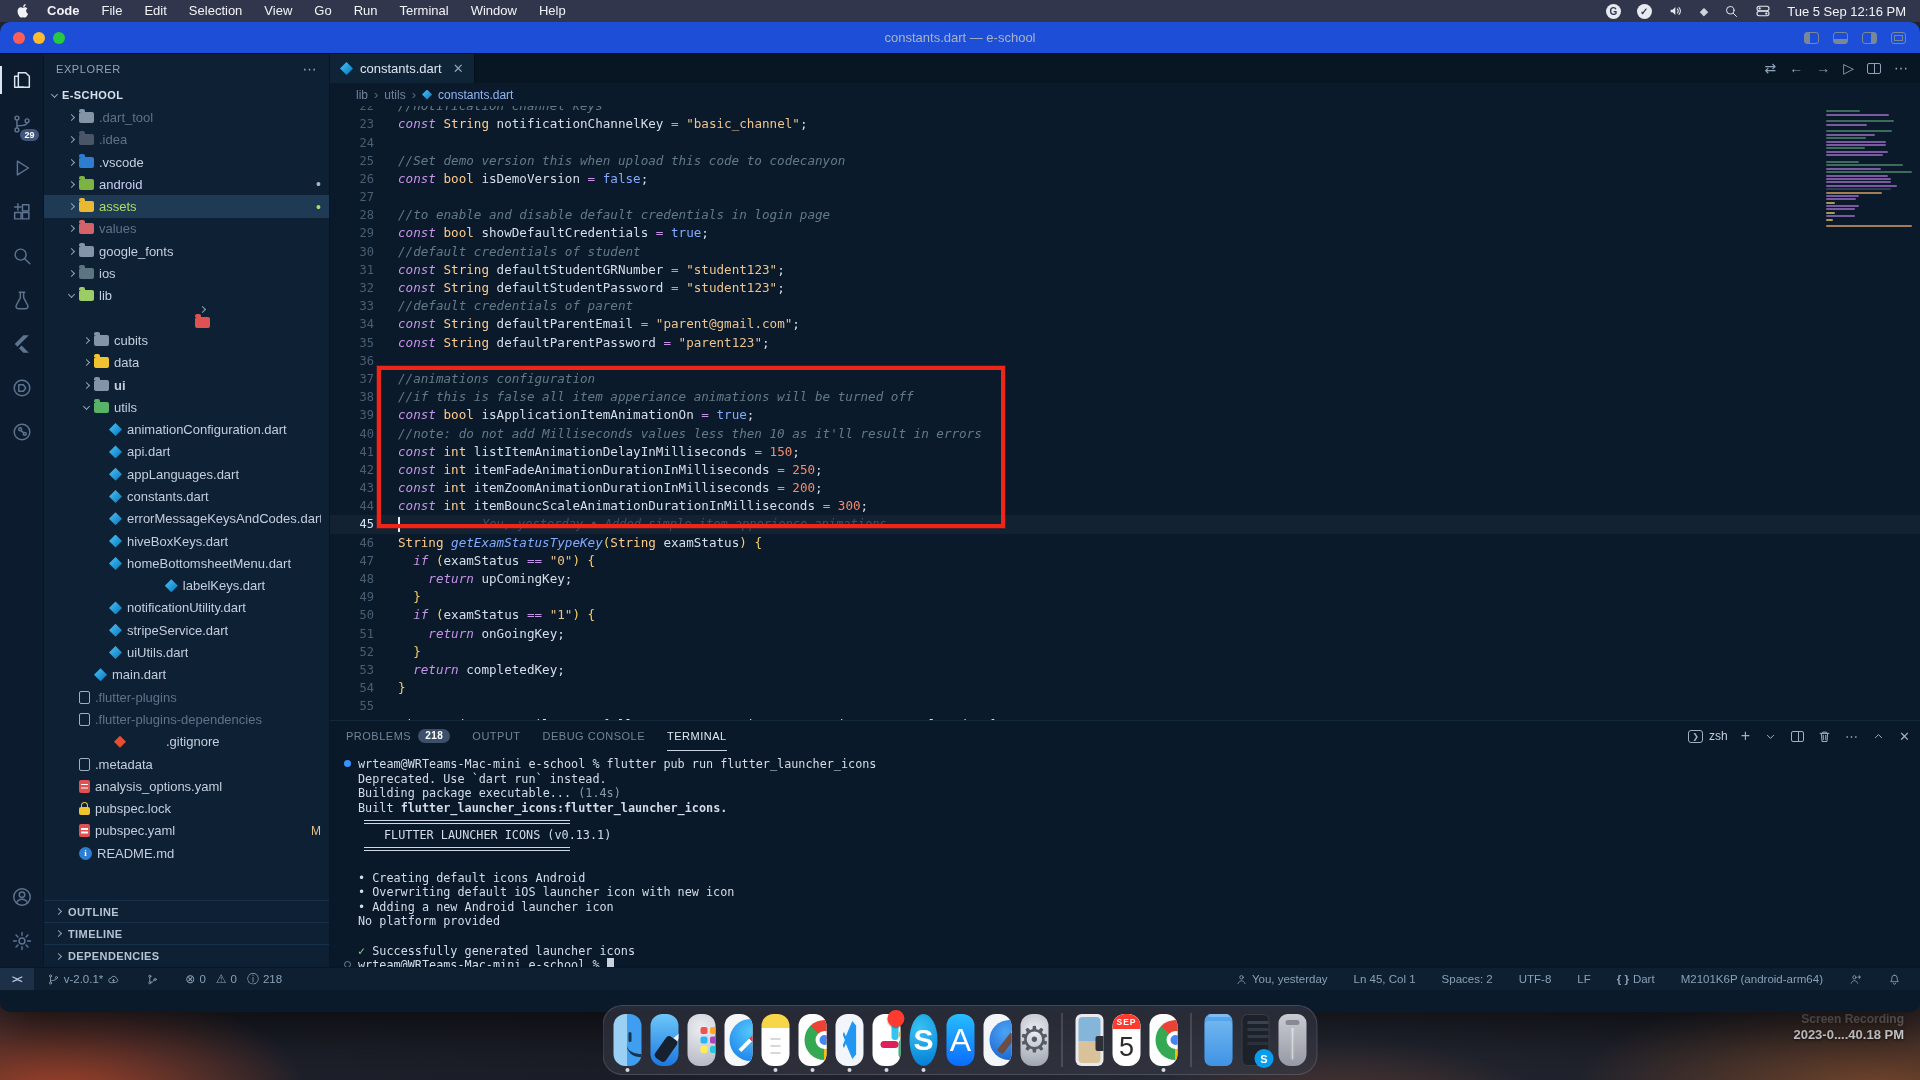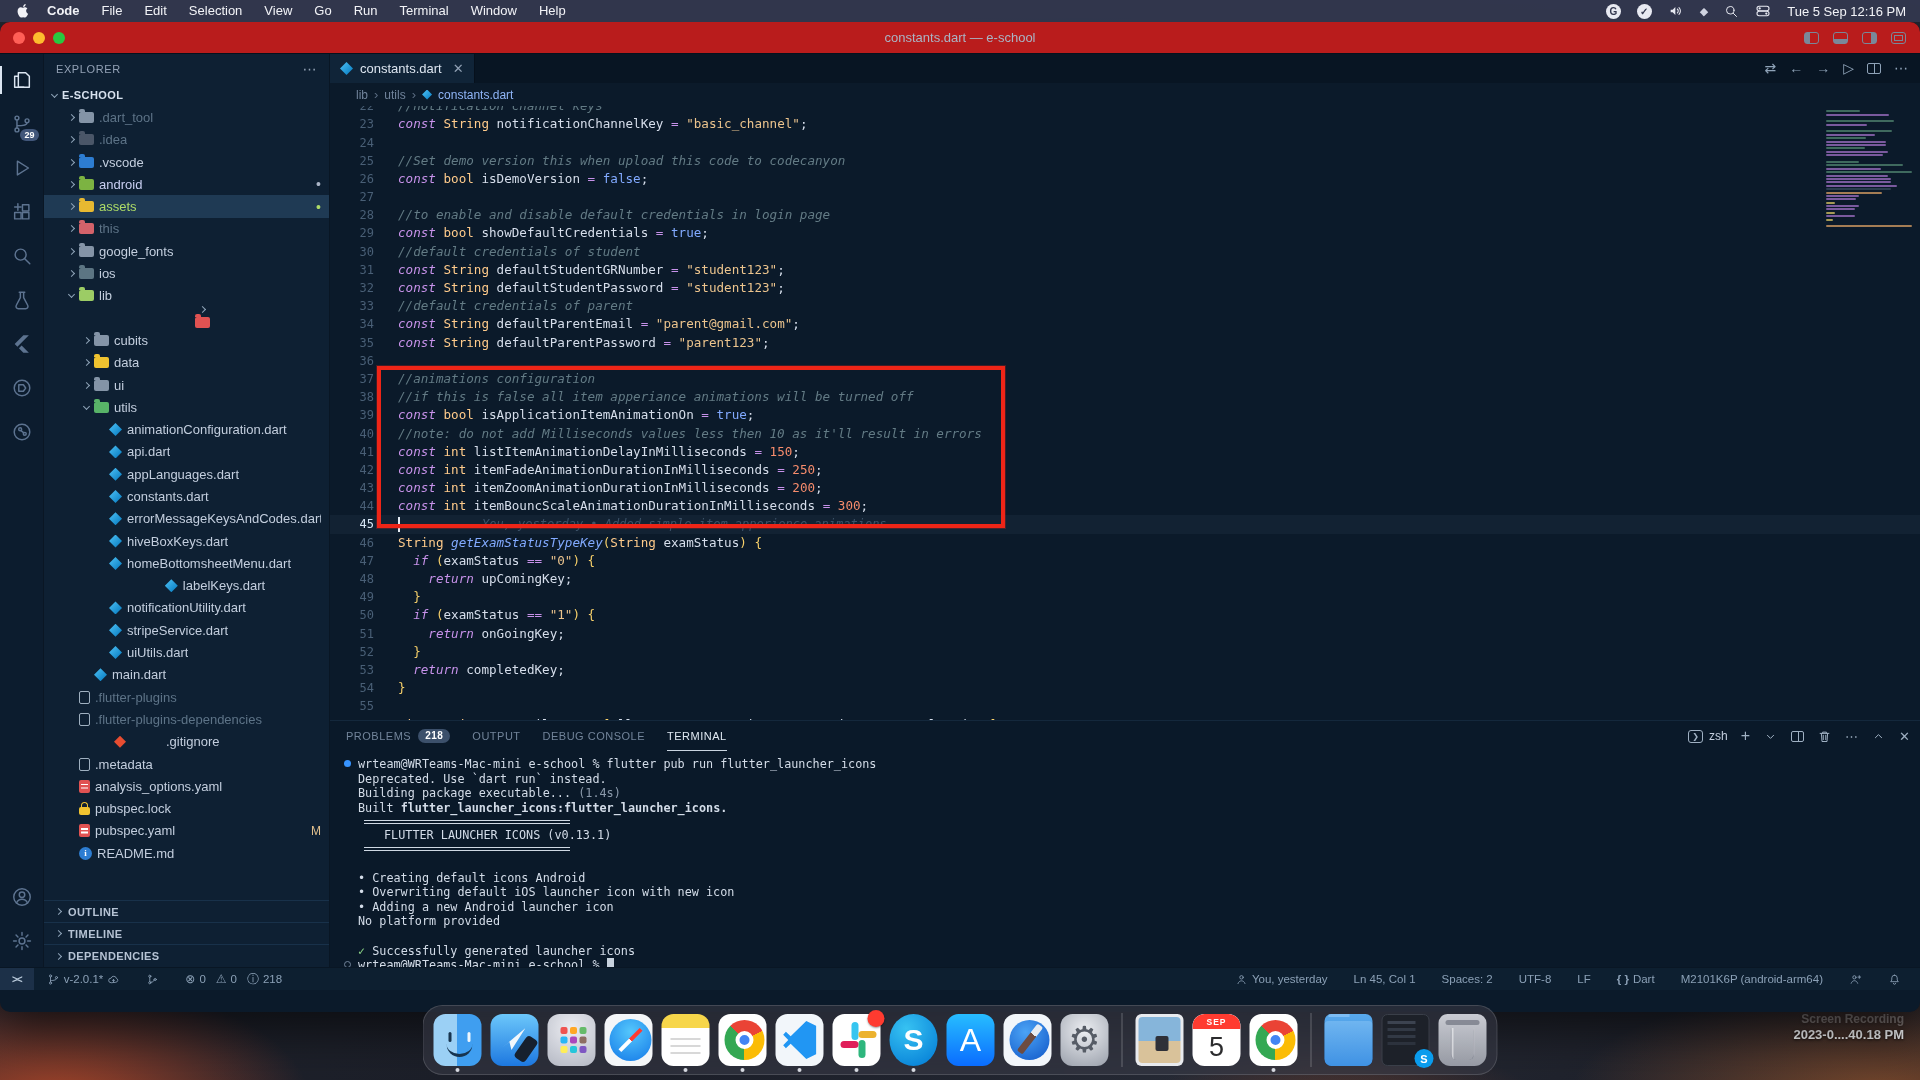--- a/index.html
+++ b/index.html
@@ -18,21 +18,21 @@
   .mb-left{display:flex;align-items:center;gap:0;padding-left:10px}
   .mb-apple{width:26px;display:flex;justify-content:center}
   .mb-item{padding:0 11px;line-height:22px}
   .mb-item.bold{font-weight:bold}
   .mb-right{margin-left:auto;display:flex;align-items:center;gap:16px;padding-right:14px}
   .mbi{display:inline-flex;align-items:center;justify-content:center;height:16px;color:#e8eaf2}
   .mbi .circ{width:15px;height:15px;border-radius:50%;background:#e8eaf2;color:#32374e;font-size:10px;font-weight:bold;display:flex;align-items:center;justify-content:center}
   .mb-clock{font-size:13px}
   
   .vswin{position:absolute;top:22px;left:0;right:0;height:990px;background:#0b1a2a;border-radius:10px;overflow:hidden;box-shadow:0 18px 50px rgba(0,0,0,.6);z-index:10}
-  .titlebar{height:32px;background:#b91c1c;display:flex;align-items:center;position:relative;border-bottom:1px solid #06101c}
+  .titlebar{height:32px;background:#1d4ed8;display:flex;align-items:center;position:relative;border-bottom:1px solid #06101c}
   .tl-dots{display:flex;gap:8px;padding-left:13px}
   .tl{width:12px;height:12px;border-radius:50%}
   .tl.r{background:#ff5f57}.tl.y{background:#febc2e}.tl.g{background:#28c840}
   .tb-title{position:absolute;left:0;right:0;text-align:center;color:#aab4c4;font-size:13px;pointer-events:none}
   .tb-icons{margin-left:auto;display:flex;gap:14px;padding-right:14px;z-index:2}
   .lay{width:15px;height:12px;border:1.4px solid #7a8799;border-radius:3px;position:relative}
   .lay.l::before{content:"";position:absolute;left:0;top:0;bottom:0;width:5px;background:#7a8799}
   .lay.b::before{content:"";position:absolute;left:0;right:0;bottom:0;height:4px;background:#7a8799}
   .lay.r::before{content:"";position:absolute;right:0;top:0;bottom:0;width:5px;background:#7a8799}
   .lay.g2::before{content:"";position:absolute;left:2px;top:2px;right:2px;bottom:2px;border:1px solid #7a8799}
@@ -146,21 +146,21 @@
   
   .statusbar{height:23px;background:#0d1f30;border-top:1px solid #091624;display:flex;align-items:center;color:#8ba0b6;font-size:11.5px}
   .sb-item{display:flex;align-items:center;gap:4px;padding:0 13px;height:100%}
   .sb-remote{background:#1c3048;color:#b9c9da;font-weight:bold;font-size:10px;padding:0 12px;letter-spacing:-1px}
   .statusbar svg{width:13px;height:13px}
   .sb-right{margin-left:auto;display:flex;align-items:center;height:100%;padding-right:6px}
   .sb-glyph{font-size:12px}
   
   .dock{position:absolute;left:50%;transform:translateX(-50%);bottom:5px;display:flex;align-items:center;gap:9px;padding:7px 10px;background:rgba(58,60,72,.55);border:1px solid rgba(255,255,255,.14);border-radius:20px;z-index:40;backdrop-filter:blur(12px)}
   .dock-item{position:relative}
-  .di{width:48px;height:52px;border-radius:12px;position:relative;overflow:hidden}
+  .di{width:28px;height:52px;border-radius:12px;position:relative;overflow:hidden}
   .run-dot{position:absolute;bottom:-6px;left:50%;transform:translateX(-50%);width:4px;height:4px;border-radius:50%;background:#d6d9e0}
   .di-sep{width:1px;height:54px;background:rgba(255,255,255,.28);margin:0 4px}
   .di-badge{position:absolute;top:-4px;right:-4px;width:17px;height:17px;border-radius:50%;background:#ff3b30;z-index:3;box-shadow:0 1px 2px rgba(0,0,0,.4)}
   .di.finder{background:linear-gradient(90deg,#9bd0f5 0 49%,#3f9ef0 49% 100%)}
   .di.finder::before{content:"";position:absolute;left:15px;top:18px;width:3px;height:10px;background:#17344f;box-shadow:19px 0 0 #eef6fd;border-radius:2px}
   .di.finder::after{content:"";position:absolute;left:13px;top:26px;width:26px;height:14px;border-bottom:3px solid #17344f;border-radius:0 0 16px 16px}
   .di.transporter{background:linear-gradient(180deg,#6cc7fa,#1d78e0)}
   .di.transporter::before{content:"";position:absolute;left:9px;top:14px;width:26px;height:22px;background:#f2f7fc;clip-path:polygon(0 100%,100% 0,46% 100%,38% 62%)}
   .di.transporter::after{content:"";position:absolute;right:6px;bottom:4px;width:13px;height:26px;background:#16202e;border-radius:4px;transform:rotate(35deg)}
   .di.launchpad{background:radial-gradient(circle at 50% 28%,#ecedf2,#b4b8c3)}
@@ -392,21 +392,21 @@
           </div>
           <div class="trow sel" style="padding-left: 25px;">
             <span class="chev c"></span>
             <span class="fi folder f-assets fold"></span>
             <span class="lbl grn">assets</span>
             <span class="dot" style="color: rgb(173, 219, 103);">•</span>
           </div>
           <div class="trow" style="padding-left: 25px;">
             <span class="chev c"></span>
             <span class="fi folder f-build fold"></span>
-            <span class="lbl dim">this</span>
+            <span class="lbl dim">values</span>
           </div>
           <div class="trow" style="padding-left: 25px;">
             <span class="chev c"></span>
             <span class="fi folder f-gray fold"></span>
             <span class="lbl">google_fonts</span>
           </div>
           <div class="trow" style="padding-left: 25px;">
             <span class="chev c"></span>
             <span class="fi folder f-ios fold"></span>
             <span class="lbl">ios</span>
@@ -424,21 +424,21 @@
           <div class="trow" style="padding-left: 40px;">
             <span class="chev c"></span>
             <span class="fi folder f-gray fold"></span>
             <span class="lbl">cubits</span>
           </div>
           <div class="trow" style="padding-left: 40px;">
             <span class="chev c"></span>
             <span class="fi folder f-data fold"></span>
             <span class="lbl">data</span>
           </div>
-          <div class="trow" style="padding-left: 40px;">
+          <div class="trow" style="padding-left: 40px; font-weight: bold;">
             <span class="chev c"></span>
             <span class="fi folder f-gray fold"></span>
             <span class="lbl">ui</span>
           </div>
           <div class="trow" style="padding-left: 40px;">
             <span class="chev o"></span>
             <span class="fi folder f-utils fold"></span>
             <span class="lbl">utils</span>
           </div>
           <div class="trow" style="padding-left: 55px;">

